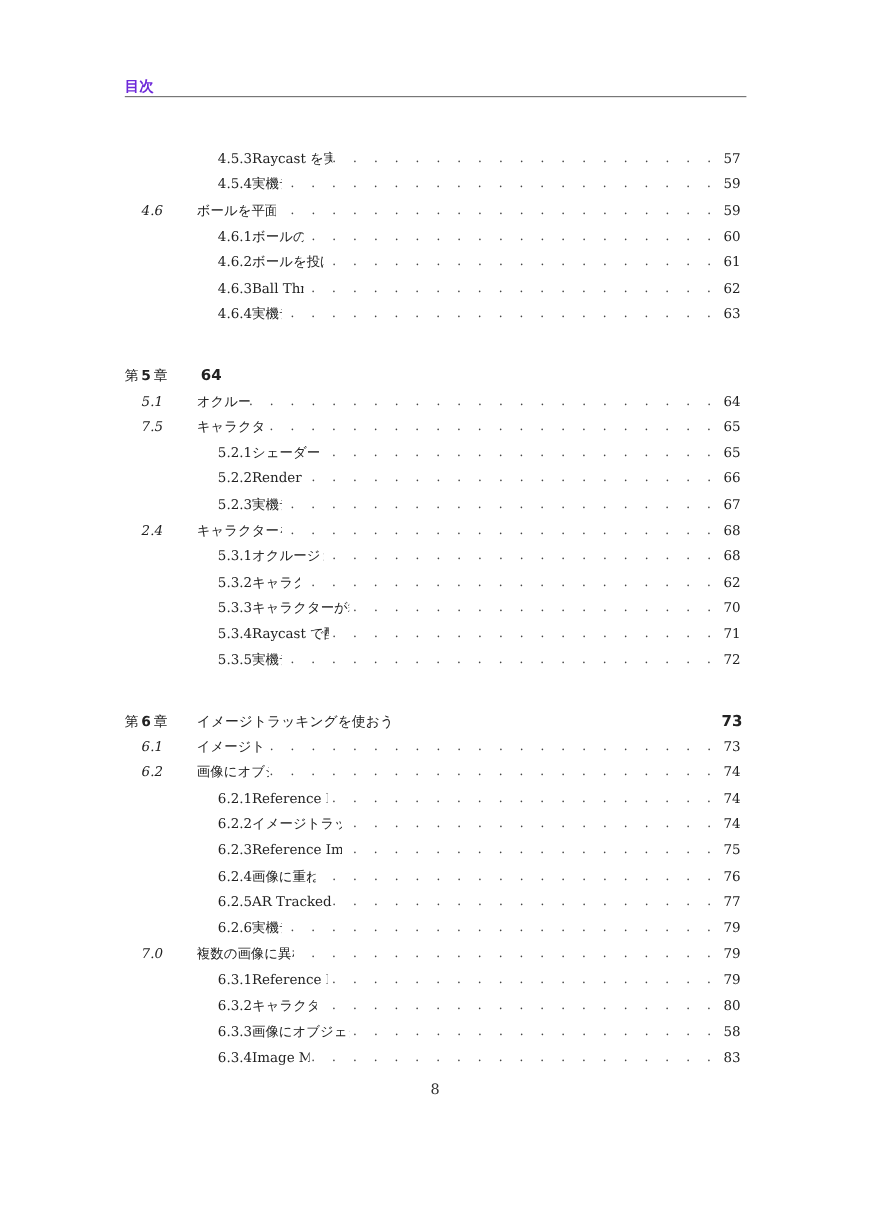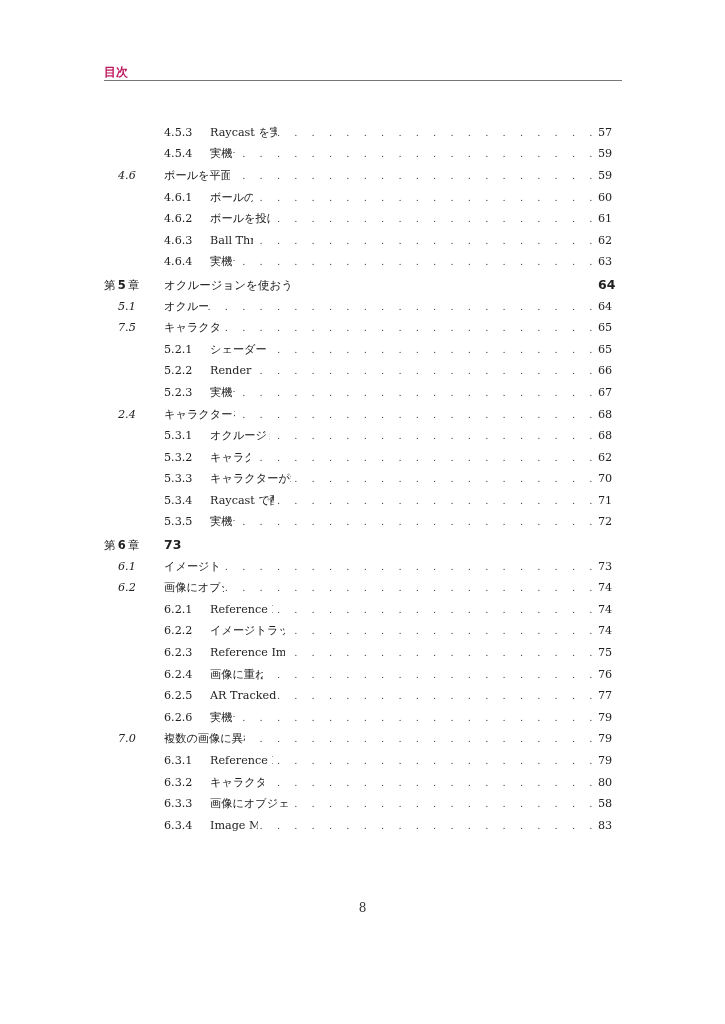--- a/index.html
+++ b/index.html
@@ -24,21 +24,21 @@
       border-bottom: 1px solid #777777;
     }
     .running-header span {
       position: absolute;
       left: 0;
       top: 1px;
       font-family: "DejaVu Sans", "Liberation Sans", sans-serif;
       font-size: 12px;
       font-weight: bold;
       line-height: 14px;
-      color: #be185d;
+      color: #6d28d9;
     }
     .toc {
       position: absolute;
       left: 104px;
       top: 122px;
       width: 518px;
     }
     .row {
       position: relative;
       height: 21.6px;
@@ -62,29 +62,29 @@
       overflow: hidden;
       white-space: nowrap;
       letter-spacing: 5.5px;
       color: #444444;
       font-size: 10px;
       text-align: right;
       direction: rtl;
     }
     .row .page {
       flex: 0 0 24px;
-      text-align: left;
+      text-align: center;
       white-space: nowrap;
     }
     .row.section .num { width: 60px; padding-left: 14px; box-sizing: border-box; font-style: italic; }
-    .row.subsection .num { width: 106px; padding-left: 60px; box-sizing: border-box; }
+    .row.subsection .num { width: 106px; padding-left: 60px; box-sizing: border-box; text-align: right; }
     .row.chapter {
       font-family: "DejaVu Sans", "Liberation Sans", sans-serif;
       font-size: 11.5px;
-      margin-top: 1px;
+      margin-top: 29px;
     }
     .row.chapter .num {
       width: 60px;
       font-weight: normal;
     }
     .row.chapter .num b { font-weight: bold; }
     .row.chapter .title { flex: 1 1 auto; }
     .row.chapter .page { font-weight: bold; font-size: 12.5px; }
     .footer {
       position: absolute;
@@ -141,21 +141,20 @@
       <span class="page">62</span>
     </div>
     <div class="row subsection">
       <span class="num">4.6.4</span>
       <span class="title">実機テスト</span>
       <span class="leader">. . . . . . . . . . . . . . . . . . . . . . . . . . . . . . . . . . . . . . . . . . . . . . . . . . . . . . . . . .</span>
       <span class="page">63</span>
     </div>
     <div class="row chapter">
       <span class="num"><span>第</span> <b>5</b> <span>章</span></span>
-      <span class="title">オクルージョンを使おう</span>
       <span class="page">64</span>
     </div>
     <div class="row section">
       <span class="num">5.1</span>
       <span class="title">オクルージョンとは</span>
       <span class="leader">. . . . . . . . . . . . . . . . . . . . . . . . . . . . . . . . . . . . . . . . . . . . . . . . . . . . . . . . . .</span>
       <span class="page">64</span>
     </div>
     <div class="row section">
       <span class="num">7.5</span>
@@ -212,20 +211,21 @@
       <span class="page">71</span>
     </div>
     <div class="row subsection">
       <span class="num">5.3.5</span>
       <span class="title">実機テスト</span>
       <span class="leader">. . . . . . . . . . . . . . . . . . . . . . . . . . . . . . . . . . . . . . . . . . . . . . . . . . . . . . . . . .</span>
       <span class="page">72</span>
     </div>
     <div class="row chapter">
       <span class="num"><span>第</span> <b>6</b> <span>章</span></span>
+      <span class="title">イメージトラッキングを使おう</span>
       <span class="page">73</span>
     </div>
     <div class="row section">
       <span class="num">6.1</span>
       <span class="title">イメージトラッキングとは</span>
       <span class="leader">. . . . . . . . . . . . . . . . . . . . . . . . . . . . . . . . . . . . . . . . . . . . . . . . . . . . . . . . . .</span>
       <span class="page">73</span>
     </div>
     <div class="row section">
       <span class="num">6.2</span>

